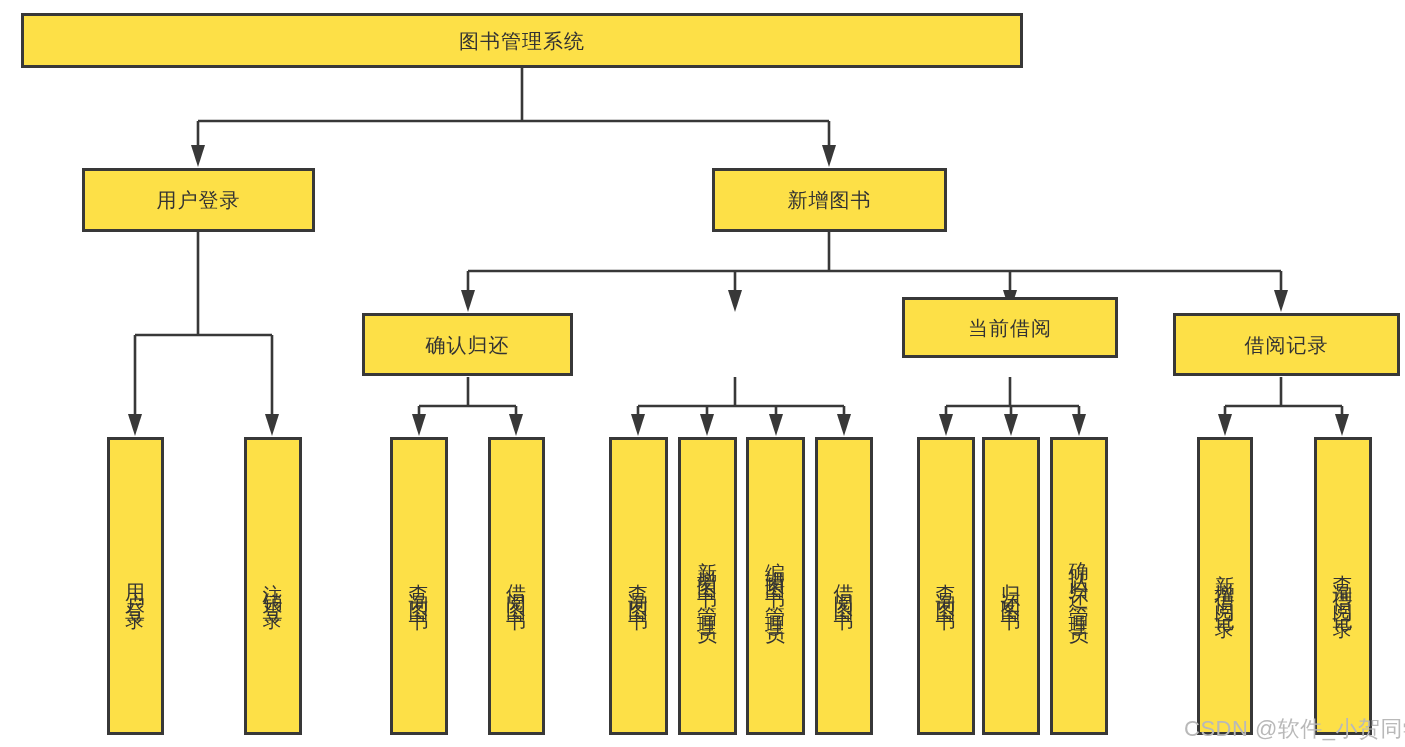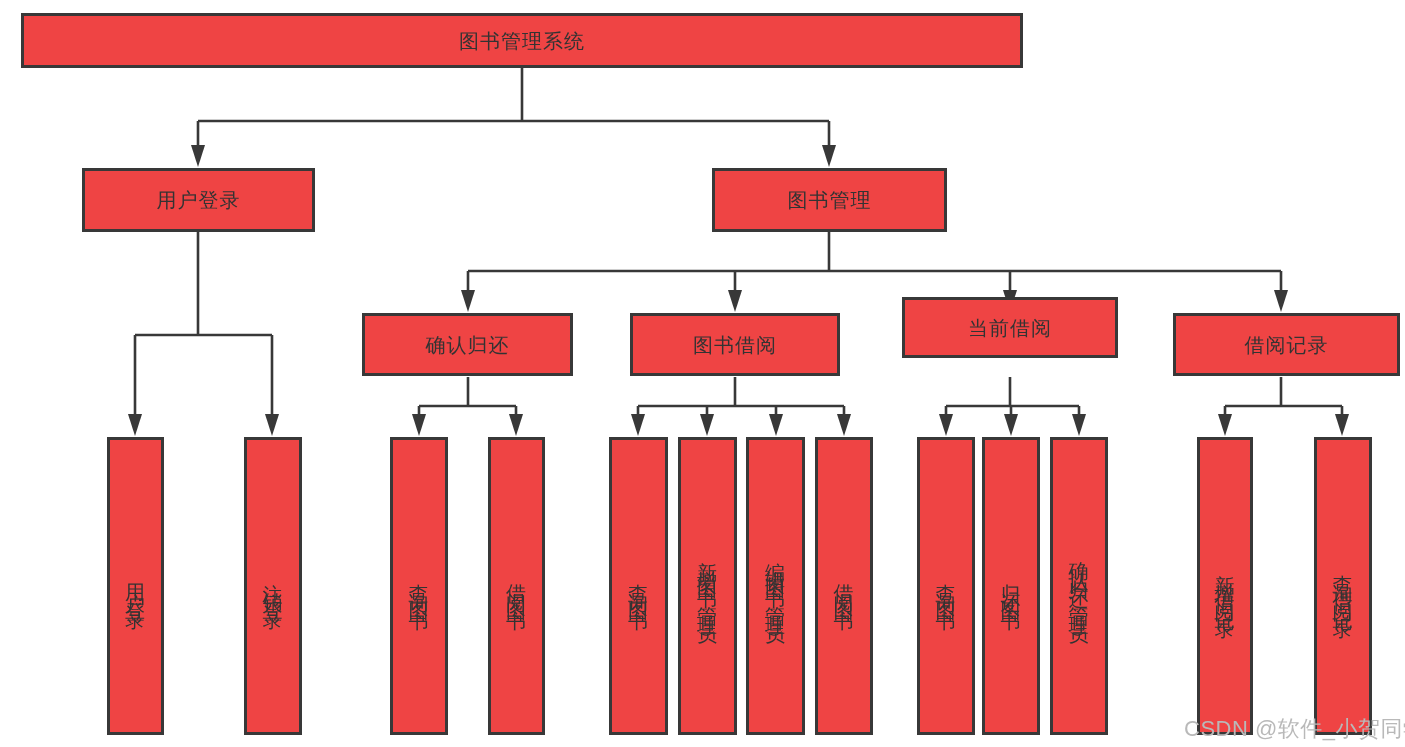--- a/index.html
+++ b/index.html
@@ -13,21 +13,21 @@
   }
   .connectors {
     position: absolute;
     left: 0; top: 0;
     pointer-events: none;
   }
   .node {
     position: absolute;
     box-sizing: border-box;
     border: 3px solid #383838;
-    background: #ef4444;
+    background: #fde047;
     display: flex;
     align-items: center;
     justify-content: center;
     color: #333333;
     font-size: 20px;
     line-height: 1;
     white-space: nowrap;
     z-index: 2;
   }
   .hnode { letter-spacing: 1px; }
@@ -72,24 +72,23 @@
       <polygon points="946,436 939,414 953,414" fill="#383838"></polygon>
       <polygon points="1011,436 1004,414 1018,414" fill="#383838"></polygon>
       <polygon points="1079,436 1072,414 1086,414" fill="#383838"></polygon>
       <polygon points="1225,436 1218,414 1232,414" fill="#383838"></polygon>
       <polygon points="1342,436 1335,414 1349,414" fill="#383838"></polygon>
     </svg>
 
   <div class="node hnode" style="left:21px;top:13px;width:1002px;height:55px">图书管理系统</div>
 
   <div class="node hnode" style="left:82px;top:168px;width:233px;height:64px">用户登录</div>
-  <div class="node hnode" style="left:712px;top:168px;width:235px;height:64px">图书管理</div>
+  <div class="node hnode" style="left:712px;top:168px;width:235px;height:64px">新增图书</div>
 
   <div class="node hnode" style="left:362px;top:313px;width:211px;height:63px">确认归还</div>
-  <div class="node hnode" style="left:630px;top:313px;width:210px;height:63px">图书借阅</div>
   <div class="node hnode" style="left:902px;top:297px;width:216px;height:61px">当前借阅</div>
   <div class="node hnode" style="left:1173px;top:313px;width:227px;height:63px">借阅记录</div>
 
   <div class="node vnode" style="left:107px;top:437px;width:57px;height:298px">用户登录</div>
   <div class="node vnode" style="left:244px;top:437px;width:58px;height:298px">注销登录</div>
 
   <div class="node vnode" style="left:390px;top:437px;width:58px;height:298px">查询图书</div>
   <div class="node vnode" style="left:488px;top:437px;width:57px;height:298px">借阅图书</div>
 
   <div class="node vnode" style="left:609px;top:437px;width:59px;height:298px">查询图书</div>

